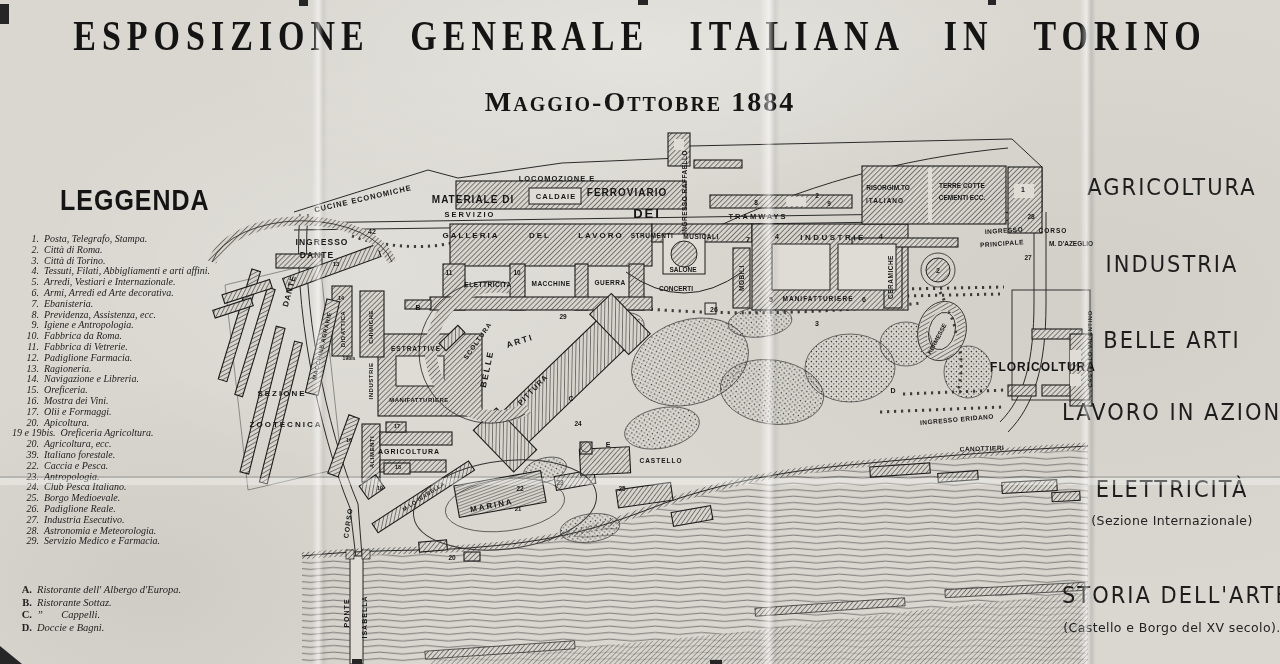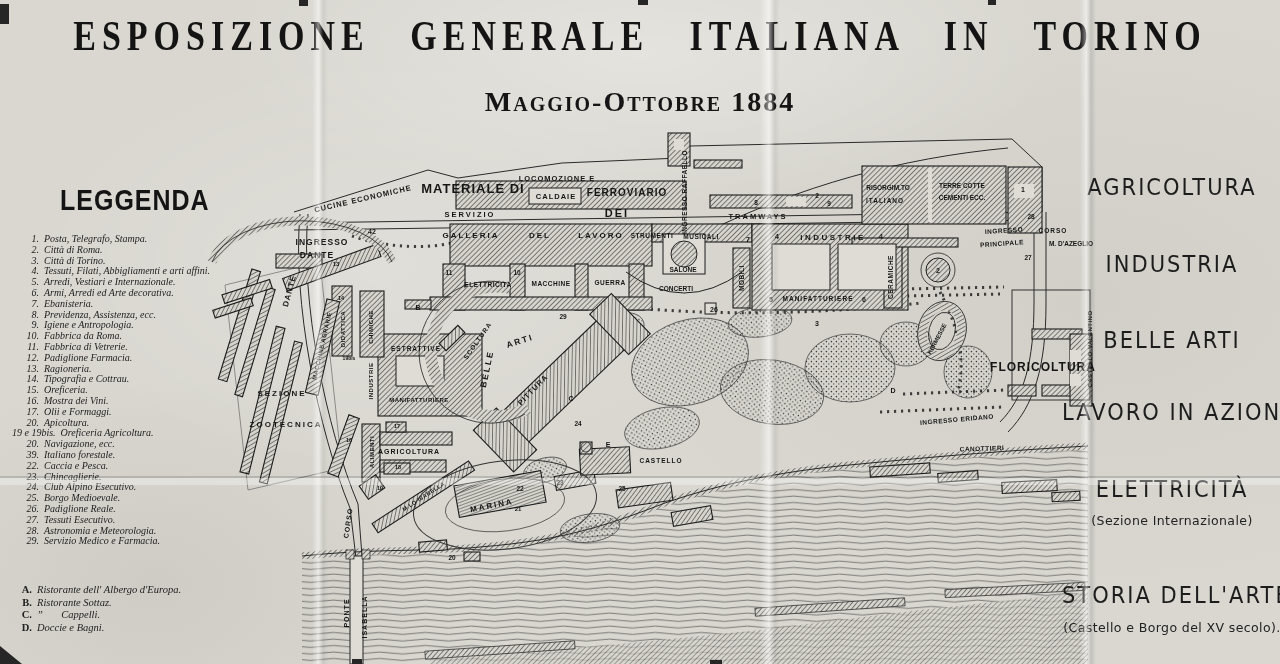--- a/index.html
+++ b/index.html
@@ -279,21 +279,21 @@
     <li>
       <span class="lnum">12.</span>
       <span class="ltxt">Padiglione Farmacia.</span>
     </li>
     <li>
       <span class="lnum">13.</span>
       <span class="ltxt">Ragioneria.</span>
     </li>
     <li>
       <span class="lnum">14.</span>
-      <span class="ltxt">Tipografia e Cottrau.</span>
+      <span class="ltxt">Navigazione e Libreria.</span>
     </li>
     <li>
       <span class="lnum">15.</span>
       <span class="ltxt">Oreficeria.</span>
     </li>
     <li>
       <span class="lnum">16.</span>
       <span class="ltxt">Mostra dei Vini.</span>
     </li>
     <li>
@@ -303,49 +303,49 @@
     <li>
       <span class="lnum">20.</span>
       <span class="ltxt">Apicoltura.</span>
     </li>
     <li>
       <span class="lnum">19 e 19bis.</span>
       <span class="ltxt">Oreficeria Agricoltura.</span>
     </li>
     <li>
       <span class="lnum">20.</span>
-      <span class="ltxt">Navigazione, ecc.</span>
+      <span class="ltxt">Agricoltura, ecc.</span>
     </li>
     <li>
       <span class="lnum">39.</span>
       <span class="ltxt">Italiano forestale.</span>
     </li>
     <li>
       <span class="lnum">22.</span>
       <span class="ltxt">Caccia e Pesca.</span>
     </li>
     <li>
       <span class="lnum">23.</span>
-      <span class="ltxt">Chincaglierie.</span>
+      <span class="ltxt">Antropologia.</span>
     </li>
     <li>
       <span class="lnum">24.</span>
-      <span class="ltxt">Club Alpino Esecutivo.</span>
+      <span class="ltxt">Club Pesca Italiano.</span>
     </li>
     <li>
       <span class="lnum">25.</span>
       <span class="ltxt">Borgo Medioevale.</span>
     </li>
     <li>
       <span class="lnum">26.</span>
       <span class="ltxt">Padiglione Reale.</span>
     </li>
     <li>
       <span class="lnum">27.</span>
-      <span class="ltxt">Tessuti Esecutivo.</span>
+      <span class="ltxt">Industria Esecutivo.</span>
     </li>
     <li>
       <span class="lnum">28.</span>
       <span class="ltxt">Astronomia e Meteorologia.</span>
     </li>
     <li>
       <span class="lnum">29.</span>
       <span class="ltxt">Servizio Medico e Farmacia.</span>
     </li>
   </ul>
@@ -376,26 +376,26 @@
 <div class="abs section-sub" style="top:513px">(Sezione Internazionale)</div>
 <div class="abs section" style="top:582px">STORIA DELL'ARTE</div>
 <div class="abs section-sub" style="top:620px">(Castello e Borgo del XV secolo).</div>
 
 <div class="abs" id="map-labels">
     <div class="mlabel" style="left: 363px; top: 199px; font-size: 7.5px; letter-spacing: 1px; transform: translate(-50%, -50%) rotate(-13deg);">CUCINE ECONOMICHE</div>
     <div class="mlabel" style="left: 322px; top: 242px; font-size: 8.5px; letter-spacing: 1px; transform: translate(-50%, -50%) rotate(0deg);">INGRESSO</div>
     <div class="mlabel" style="left: 317px; top: 255px; font-size: 8.5px; letter-spacing: 1px; transform: translate(-50%, -50%) rotate(0deg);">DANTE</div>
     <div class="mlabel" style="left: 372px; top: 231px; font-size: 7px; transform: translate(-50%, -50%) rotate(0deg);">42</div>
     <div class="mlabel" style="left: 290px; top: 291px; font-size: 8px; letter-spacing: 1px; transform: translate(-50%, -50%) rotate(-75deg);">DANTE</div>
-    <div class="mlabel" style="left: 473px; top: 188px; font-size: 13px; letter-spacing: 1px; transform: translate(-50%, -50%) rotate(0deg);">MATERIALE DI</div>
+    <div class="mlabel" style="left: 473px; top: 200px; font-size: 10px; letter-spacing: 1px; transform: translate(-50%, -50%) rotate(0deg);">MATERIALE DI</div>
     <div class="mlabel" style="left: 557px; top: 179px; font-size: 7.5px; letter-spacing: 1px; transform: translate(-50%, -50%) rotate(0deg);">LOCOMOZIONE E</div>
     <div class="mlabel" style="left: 556px; top: 197px; font-size: 7.5px; letter-spacing: 1px; transform: translate(-50%, -50%) rotate(0deg);">CALDAIE</div>
     <div class="mlabel" style="left: 627px; top: 193px; font-size: 10px; letter-spacing: 1px; transform: translate(-50%, -50%) rotate(0deg);">FERROVIARIO</div>
     <div class="mlabel" style="left: 470px; top: 215px; font-size: 7.5px; letter-spacing: 2px; transform: translate(-50%, -50%) rotate(0deg);">SERVIZIO</div>
-    <div class="mlabel" style="left: 617px; top: 213px; font-size: 11px; letter-spacing: 2px; transform: translate(-50%, -50%) rotate(0deg);">DEI</div>
+    <div class="mlabel" style="left: 647px; top: 213px; font-size: 13px; letter-spacing: 2px; transform: translate(-50%, -50%) rotate(0deg);">DEI</div>
     <div class="mlabel" style="left: 758px; top: 217px; font-size: 7.5px; letter-spacing: 2px; transform: translate(-50%, -50%) rotate(0deg);">TRAMWAYS</div>
     <div class="mlabel" style="left: 685px; top: 192px; font-size: 6.5px; letter-spacing: 0.5px; transform: translate(-50%, -50%) rotate(-90deg);">INGRESSO RAFFAELLO</div>
     <div class="mlabel" style="left: 471px; top: 236px; font-size: 8px; letter-spacing: 2px; transform: translate(-50%, -50%) rotate(0deg);">GALLERIA</div>
     <div class="mlabel" style="left: 540px; top: 236px; font-size: 8px; letter-spacing: 2px; transform: translate(-50%, -50%) rotate(0deg);">DEL</div>
     <div class="mlabel" style="left: 601px; top: 236px; font-size: 8px; letter-spacing: 2px; transform: translate(-50%, -50%) rotate(0deg);">LAVORO</div>
     <div class="mlabel" style="left: 652px; top: 236px; font-size: 6.5px; letter-spacing: 0.5px; transform: translate(-50%, -50%) rotate(0deg);">STRUMENTI</div>
     <div class="mlabel" style="left: 701px; top: 237px; font-size: 6.5px; letter-spacing: 0.5px; transform: translate(-50%, -50%) rotate(0deg);">MUSICALI</div>
     <div class="mlabel" style="left: 488px; top: 285px; font-size: 6.5px; letter-spacing: 0.5px; transform: translate(-50%, -50%) rotate(0deg);">ELETTRICITA</div>
     <div class="mlabel" style="left: 551px; top: 284px; font-size: 6.5px; letter-spacing: 0.5px; transform: translate(-50%, -50%) rotate(0deg);">MACCHINE</div>
     <div class="mlabel" style="left: 610px; top: 283px; font-size: 6.5px; letter-spacing: 0.5px; transform: translate(-50%, -50%) rotate(0deg);">GUERRA</div>

